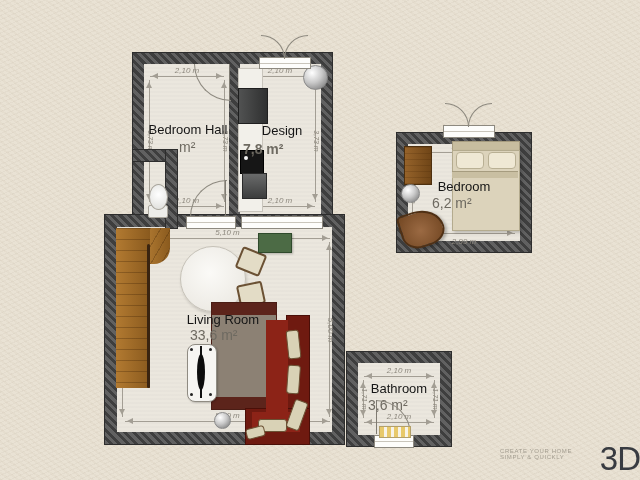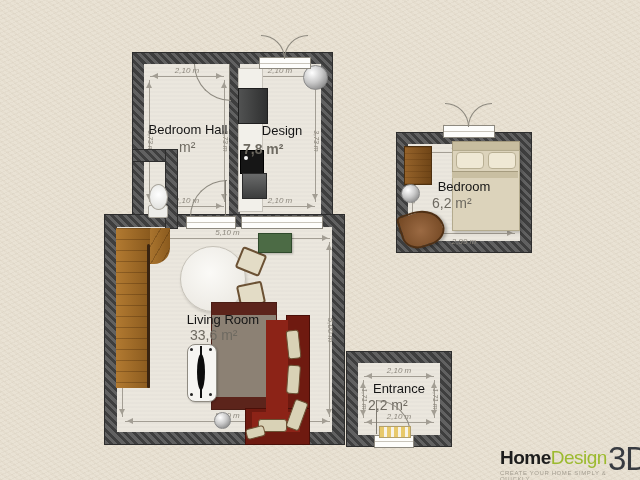--- a/index.html
+++ b/index.html
@@ -220,27 +220,23 @@
 
   <div class="abs rname" style="left:243px;top:123px;width:78px;">Design</div>
   <div class="abs rarea" style="left:243px;top:141px;width:78px;font-weight:bold;">7,8 m²</div>
 
   <div class="abs rname" style="left:428px;top:179px;width:72px;">Bedroom</div>
   <div class="abs rarea" style="left:432px;top:195px;width:60px;">6,2 m²</div>
 
   <div class="abs rname" style="left:181px;top:312px;width:84px;">Living Room</div>
   <div class="abs rarea" style="left:190px;top:327px;width:66px;">33,6 m²</div>
 
-  <div class="abs rname" style="left:364px;top:381px;width:70px;">Entrance</div>
-  <div class="abs rarea" style="left:368px;top:397px;width:62px;">2,2 m²</div>
+  <div class="abs rname" style="left:364px;top:381px;width:70px;">Bathroom</div>
+  <div class="abs rarea" style="left:368px;top:397px;width:62px;">3,6 m²</div>
 
   <div id="logo" class="abs" style="left:500px;top:447px;">
     <div style="display:flex;flex-direction:column;">
-      <div style="display:flex;">
-        <span class="logo-home">Home</span>
-          <span class="logo-design">Design</span>
-      </div>
       <span class="logo-tag">CREATE YOUR HOME SIMPLY &amp; QUICKLY</span>
     </div>
     <span class="logo-3d">3D</span>
   </div>
 
 </div>
 
 </body></html>

